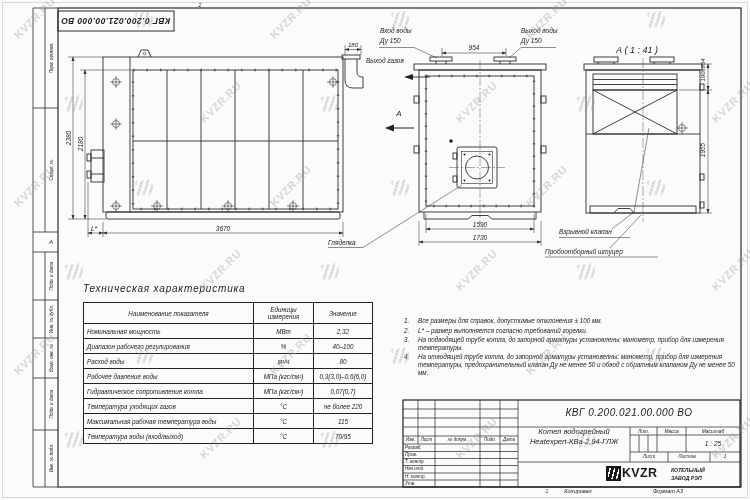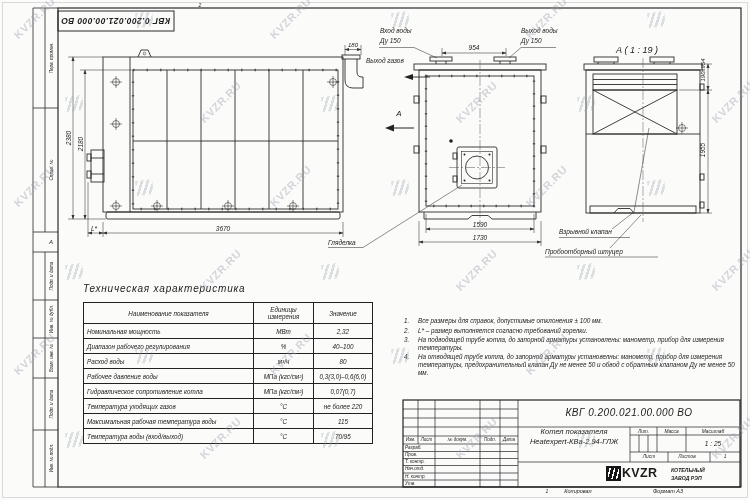--- a/index.html
+++ b/index.html
@@ -212,21 +212,21 @@
 
   <span class="ds" style="left:380px;top:27.5px;font-size:6.5px;">Вход воды</span>
   <span class="ds" style="left:380px;top:37.5px;font-size:6.5px;">Ду 150</span>
   <span class="ds" style="left:521px;top:27.5px;font-size:6.5px;">Выход воды</span>
   <span class="ds" style="left:521px;top:37.5px;font-size:6.5px;">Ду 150</span>
   <span class="ds ctr" style="left:474px;top:48px;font-size:6.5px;">954</span>
   <span class="ds ctr" style="left:480px;top:224.5px;font-size:6.5px;">1590</span>
   <span class="ds ctr" style="left:480px;top:237.5px;font-size:6.5px;">1730</span>
   <span class="ds" style="left:328px;top:239.5px;font-size:6.5px;">Гляделка</span>
 
-  <span class="ds ctr" style="left:637px;top:50px;font-size:9px;">А ( 1 : 19 )</span>
+  <span class="ds ctr" style="left:637px;top:50px;font-size:9px;">А ( 1 : 41 )</span>
   <span class="ds rot" style="left:703px;top:70px;font-size:6px;">190х954</span>
   <span class="ds rot" style="left:703px;top:150px;font-size:6.5px;">1955</span>
   <span class="ds" style="left:559px;top:229px;font-size:6.5px;">Взрывной клапан</span>
   <span class="ds" style="left:545px;top:248.5px;font-size:6.5px;">Пробоотборный штуцер</span>
 
   <div class="spec-title">Техническая характеристика</div>
   <table class="spec">
     <colgroup>
         <col style="width:170px">
         <col style="width:60px">
@@ -296,21 +296,21 @@
         <span class="nnum">3.</span>
         <span>На подводящей трубе котла, до запорной арматуры установлены: манометр, прибор для измерения температуры.</span>
       </div>
     <div class="note">
         <span class="nnum">4.</span>
         <span>На отводящей трубе котла, до запорной арматуры установелны: манометр, прибор для измерения температуры, предохранительный клапан Ду не менее 50 и обвод с обратным клапаном Ду не менее 50 мм.</span>
       </div>
   </div>
 
   <span class="ds ctr" style="left:629px;top:413px;font-size:10px;letter-spacing:.5px;">КВГ 0.200.021.00.000 ВО</span>
-  <span class="ds ctr" style="left:574px;top:431.5px;font-size:7.5px;">Котел показателя</span>
+  <span class="ds ctr" style="left:574px;top:431.5px;font-size:7.5px;">Котел водогрейный</span>
   <span class="ds ctr" style="left:574px;top:441.5px;font-size:7.5px;">Heatexpert-КВа-2,94-ГЛЖ</span>
   <span class="ds ctr" style="left:643.5px;top:431.5px;font-size:4.8px;">Лит.</span>
   <span class="ds ctr" style="left:671.5px;top:431.5px;font-size:4.8px;">Масса</span>
   <span class="ds ctr" style="left:713px;top:431.5px;font-size:4.8px;">Масштаб</span>
   <span class="ds ctr" style="left:713px;top:443.5px;font-size:6.5px;">1 : 25</span>
   <span class="ds ctr" style="left:649px;top:457px;font-size:4.8px;">Лист</span>
   <span class="ds ctr" style="left:687px;top:457px;font-size:4.8px;">Листов</span>
   <span class="ds ctr" style="left:725px;top:457px;font-size:4.8px;">1</span>
   <span class="ds ctr" style="left:410.5px;top:440px;font-size:4.5px;">Изм.</span>
   <span class="ds ctr" style="left:426.5px;top:440px;font-size:4.5px;">Лист</span>

